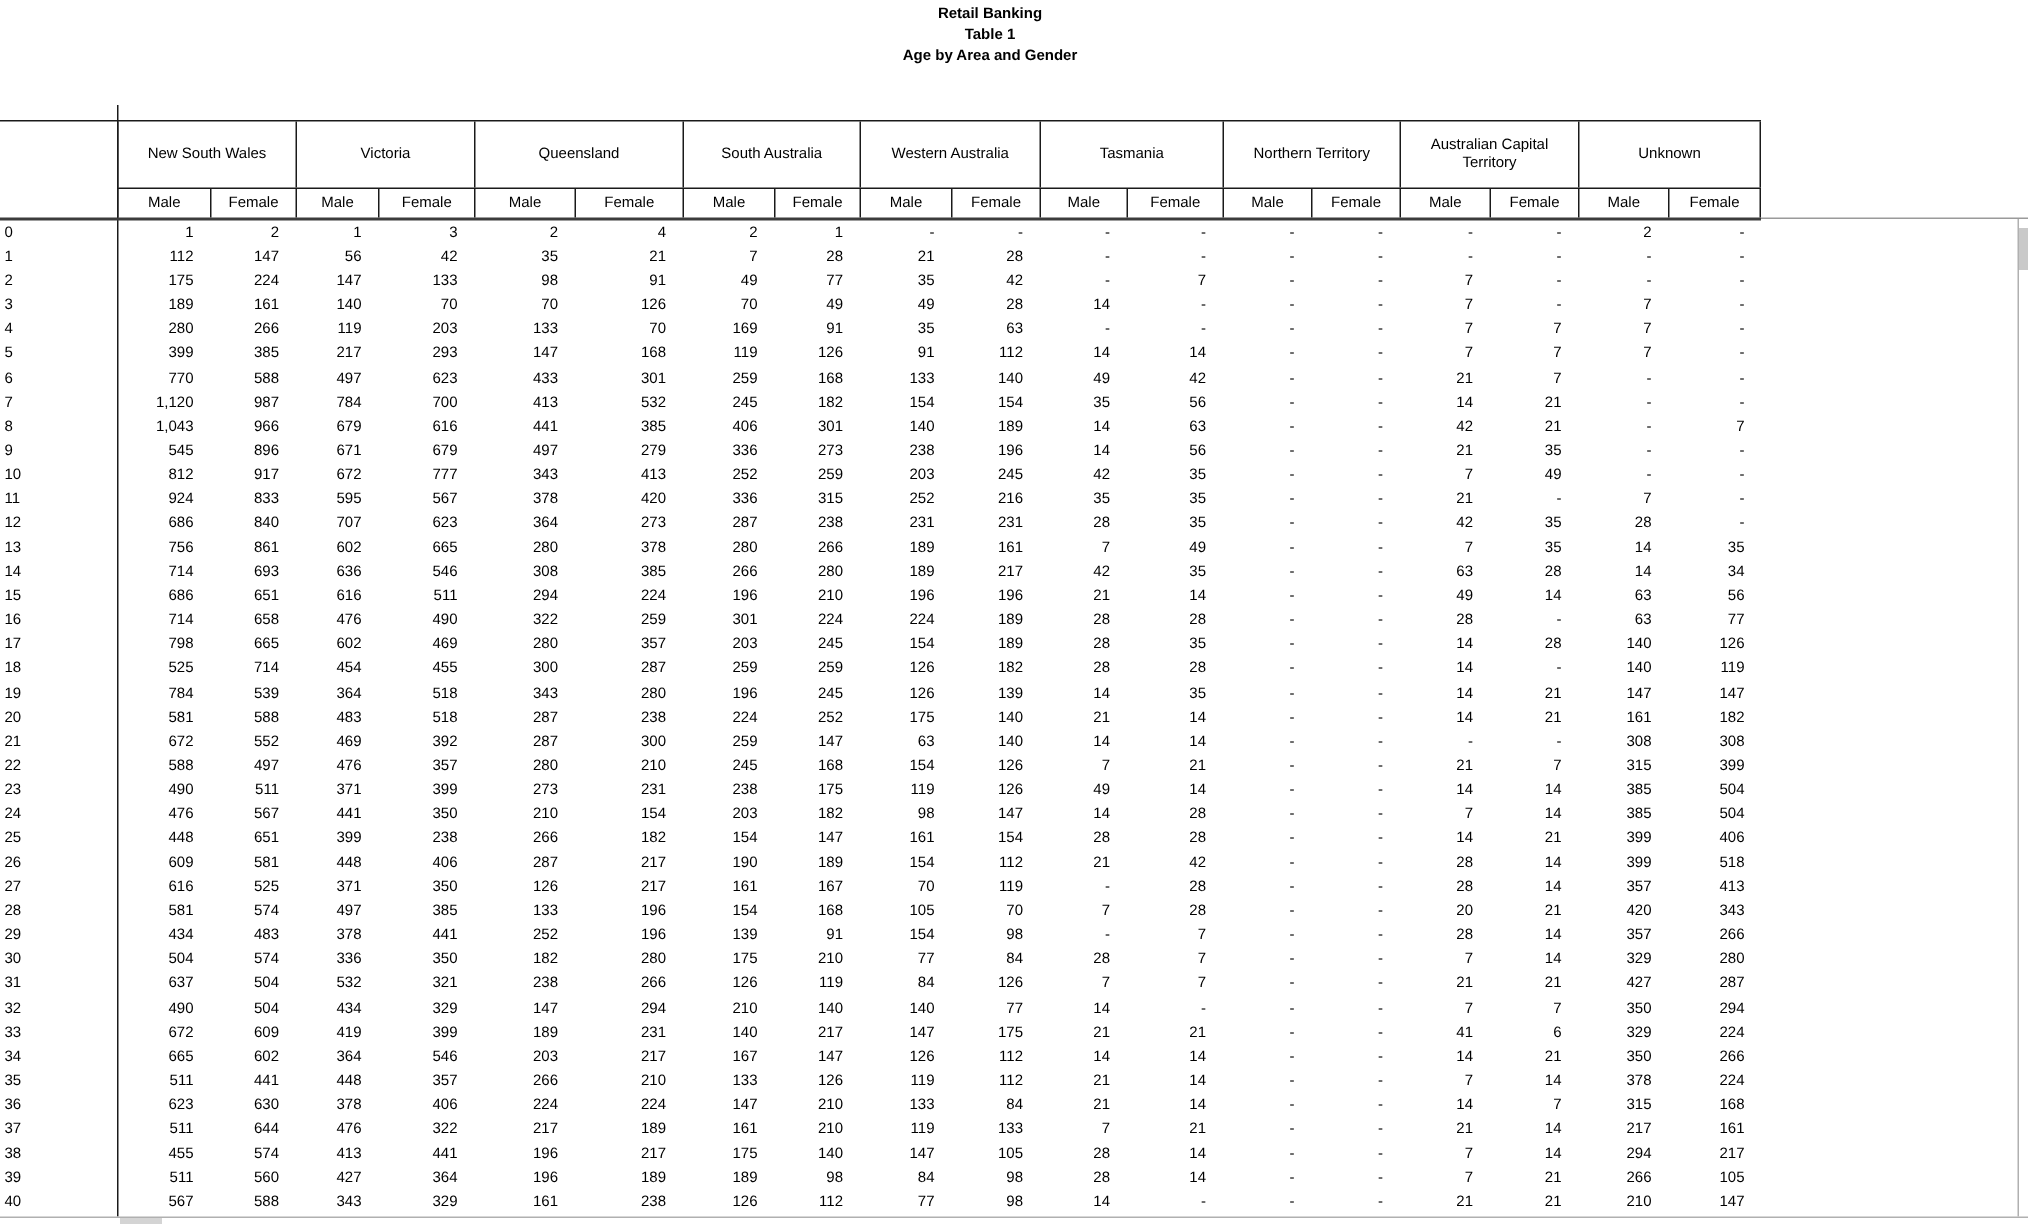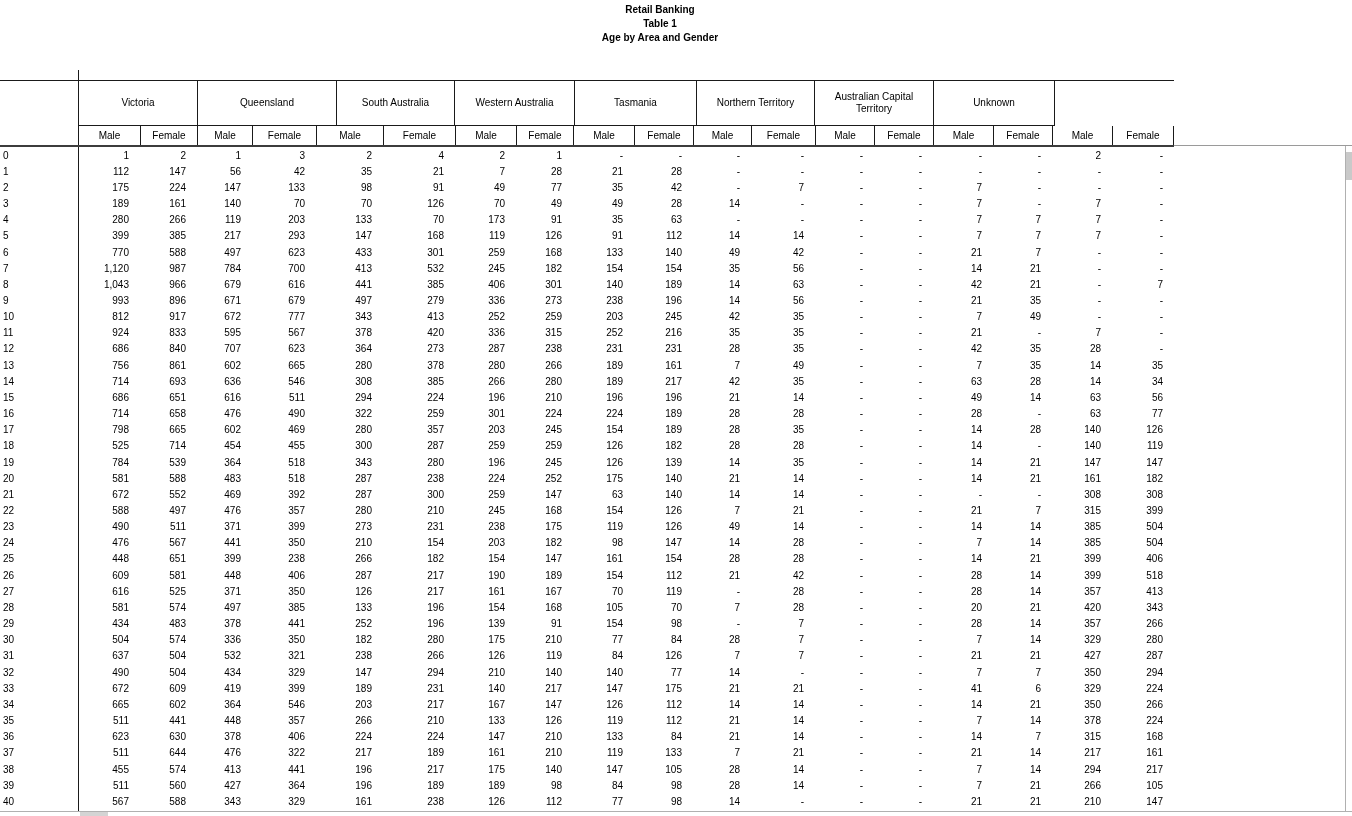--- a/index.html
+++ b/index.html
@@ -46,20 +46,21 @@
   <div>Table 1</div>
   <div>Age by Area and Gender</div>
 </div>
 
 <div class="abs line-top"></div>
 <div class="abs line-vert-age"></div>
 <div class="abs line-under-sub"></div>
 <div class="abs line-under-sub-ext"></div>
 
 <div class="abs group-row">
+  <div class="gcell" style="width:119px">New South Wales</div>
   <div class="gcell" style="width:119px">Victoria</div>
   <div class="gcell" style="width:139px">Queensland</div>
   <div class="gcell" style="width:118px">South Australia</div>
   <div class="gcell" style="width:120px">Western Australia</div>
   <div class="gcell" style="width:122px">Tasmania</div>
   <div class="gcell" style="width:118px">Northern Territory</div>
   <div class="gcell" style="width:119px">Australian Capital Territory</div>
   <div class="gcell last" style="width:122px">Unknown</div>
 </div>
 
@@ -170,21 +171,21 @@
       <div class="cell num" style="width: 62px;">-</div>
     </div>
     <div class="trow">
       <div class="cell age" style="width: 78px;">4</div>
       <div class="cell num" style="width: 62px;">280</div>
       <div class="cell num" style="width: 57px;">266</div>
       <div class="cell num" style="width: 55px;">119</div>
       <div class="cell num" style="width: 64px;">203</div>
       <div class="cell num" style="width: 67px;">133</div>
       <div class="cell num" style="width: 72px;">70</div>
-      <div class="cell num" style="width: 61px;">173</div>
+      <div class="cell num" style="width: 61px;">169</div>
       <div class="cell num" style="width: 57px;">91</div>
       <div class="cell num" style="width: 61px;">35</div>
       <div class="cell num" style="width: 59px;">63</div>
       <div class="cell num" style="width: 58px;">-</div>
       <div class="cell num" style="width: 64px;">-</div>
       <div class="cell num" style="width: 59px;">-</div>
       <div class="cell num" style="width: 59px;">-</div>
       <div class="cell num" style="width: 60px;">7</div>
       <div class="cell num" style="width: 59px;">7</div>
       <div class="cell num" style="width: 60px;">7</div>
@@ -269,21 +270,21 @@
       <div class="cell num" style="width: 64px;">63</div>
       <div class="cell num" style="width: 59px;">-</div>
       <div class="cell num" style="width: 59px;">-</div>
       <div class="cell num" style="width: 60px;">42</div>
       <div class="cell num" style="width: 59px;">21</div>
       <div class="cell num" style="width: 60px;">-</div>
       <div class="cell num" style="width: 62px;">7</div>
     </div>
     <div class="trow">
       <div class="cell age" style="width: 78px;">9</div>
-      <div class="cell num" style="width: 62px;">993</div>
+      <div class="cell num" style="width: 62px;">545</div>
       <div class="cell num" style="width: 57px;">896</div>
       <div class="cell num" style="width: 55px;">671</div>
       <div class="cell num" style="width: 64px;">679</div>
       <div class="cell num" style="width: 67px;">497</div>
       <div class="cell num" style="width: 72px;">279</div>
       <div class="cell num" style="width: 61px;">336</div>
       <div class="cell num" style="width: 57px;">273</div>
       <div class="cell num" style="width: 61px;">238</div>
       <div class="cell num" style="width: 59px;">196</div>
       <div class="cell num" style="width: 58px;">14</div>

